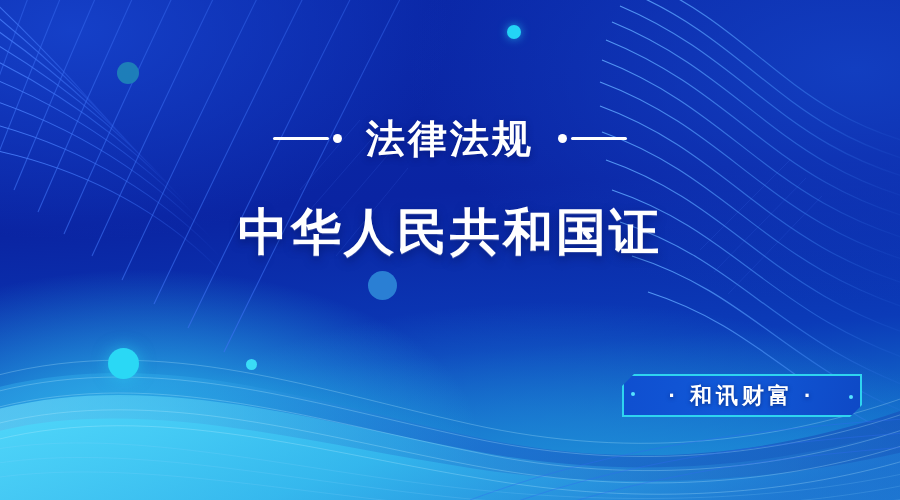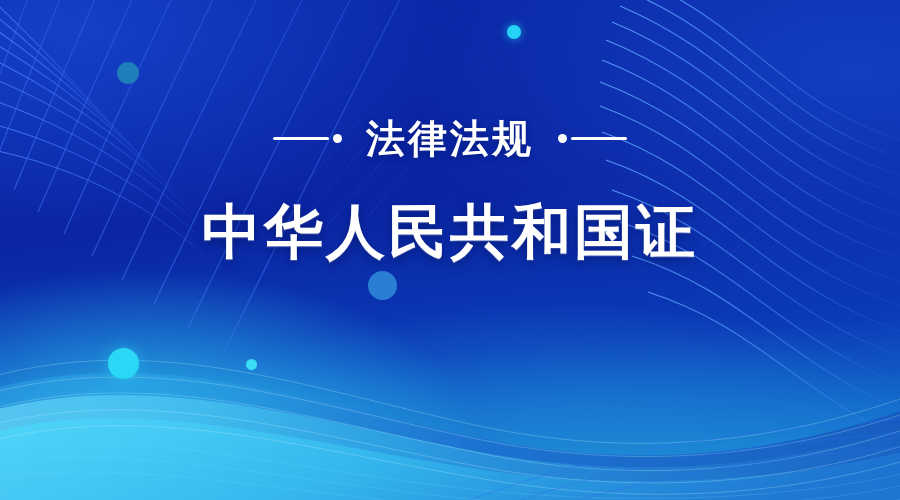--- a/index.html
+++ b/index.html
@@ -25,21 +25,21 @@
   .deco.left .bar{margin-right:4px;}
   .deco.right .bar{margin-left:4px;}
   .subtitle{
     color:#ffffff;font-size:39px;font-weight:bold;letter-spacing:3px;
     line-height:1;white-space:nowrap;
     text-shadow:0 2px 7px rgba(2,14,80,.45);
   }
   .main-title{
     position:absolute;left:0;right:0;top:196px;
     text-align:center;color:#ffffff;
-    font-size:59px;font-weight:bold;line-height:72px;letter-spacing:3px;
+    font-size:50px;font-weight:bold;line-height:72px;letter-spacing:3px;
     text-shadow:0 4px 10px rgba(3,17,88,.55),0 1px 0 rgba(255,255,255,.25);
   }
   .main-title .line{display:block;white-space:nowrap;}
   .circle{position:absolute;border-radius:50%;}
   #c-teal{left:117px;top:62px;width:22px;height:22px;background:#1f82b8;opacity:.95;}
   #c-cyan-top{left:507px;top:25px;width:14px;height:14px;background:#23d4f6;
     box-shadow:0 0 10px rgba(40,215,250,.65);}
   #c-blue-mid{left:368px;top:271px;width:29px;height:29px;background:#2a7fd4;}
   #c-cyan-big{left:108px;top:348px;width:31px;height:31px;background:#2ad8f5;
     box-shadow:0 0 16px rgba(42,216,245,.5);}
@@ -188,14 +188,19 @@
         <span class="bar"></span>
       </span>
     </div>
 
     <div class="main-title">
       <span class="line">中华人民共和国证</span>
     </div>
 
   </div>
 
+  <div class="badge">
+    <span class="bdot tl"></span>
+    <span class="bdot br"></span>
+    <span class="badge-text">· 和讯财富 ·</span>
+  </div>
 
 </div>
 
 </body></html>

